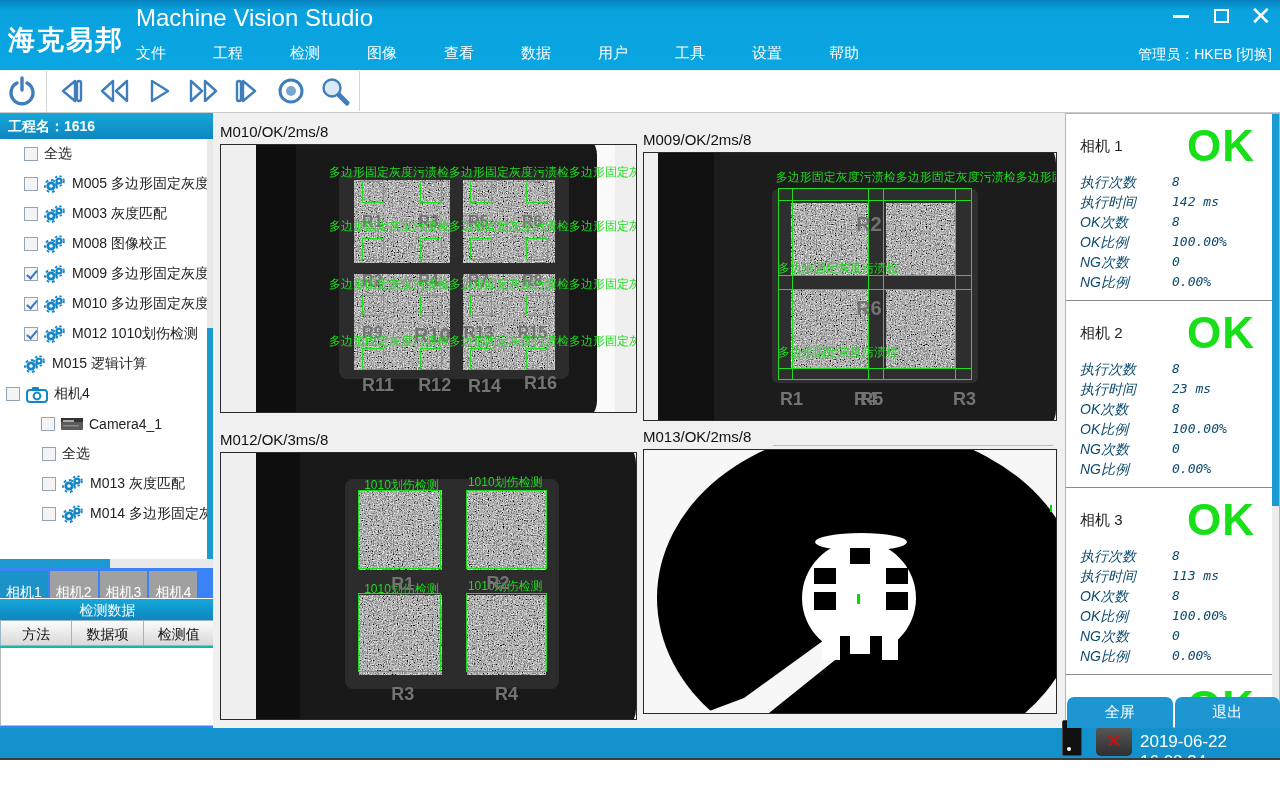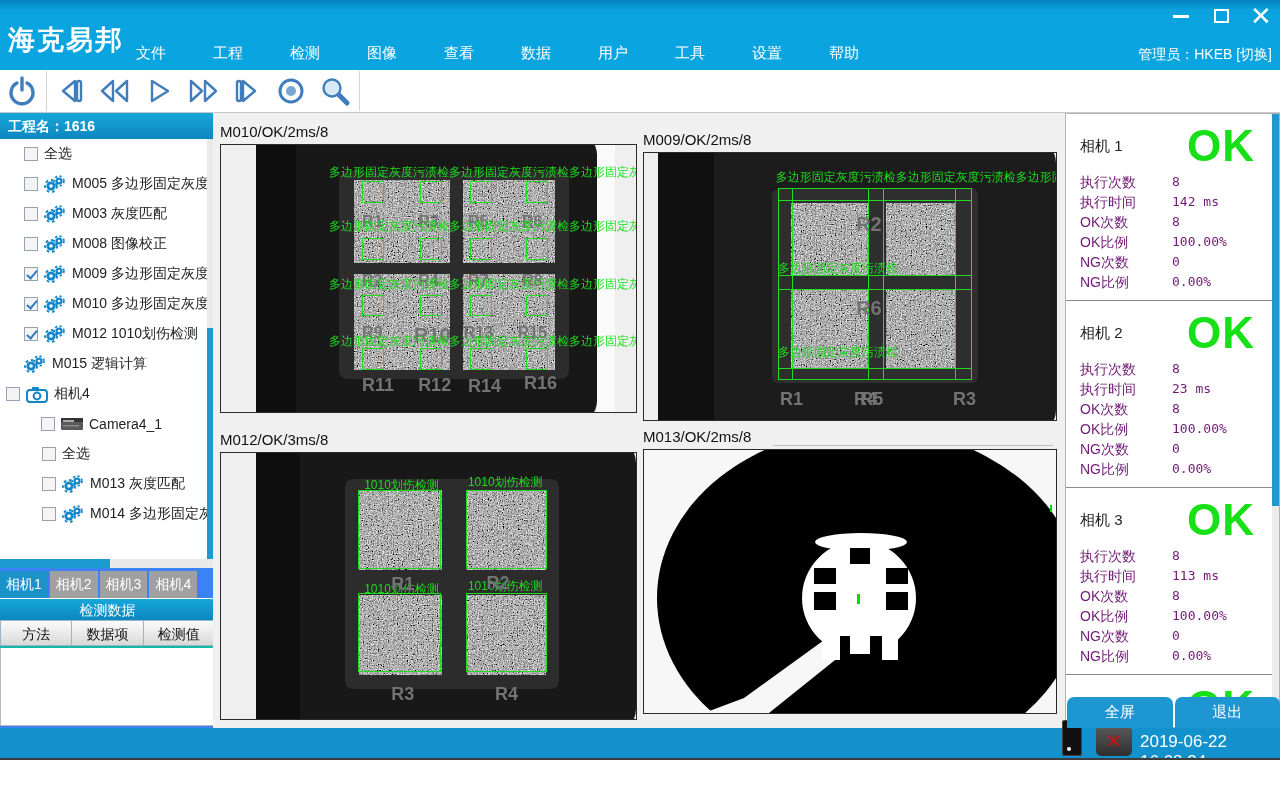--- a/index.html
+++ b/index.html
@@ -32,21 +32,21 @@
   .tree { position:relative; height:420px; overflow:hidden; background:#fff; border-right:1px solid #cfcfcf; }
   .tree-item { display:flex; align-items:center; height:30px; font-size:14px; color:#222; white-space:nowrap; overflow:hidden; cursor:pointer; }
   .cb { width:14px; height:14px; border:1px solid #93a5b4; background:#f4f4f4; margin-right:6px; flex:0 0 14px; position:relative; }
   .cb.checked::after { content:""; position:absolute; left:4px; top:0px; width:4px; height:9px; border:solid #3b79c0; border-width:0 2px 2px 0; transform:rotate(40deg); }
   .tree-icon { margin-right:6px; flex:0 0 auto; display:flex; }
   .vscroll { position:absolute; right:0; top:0; width:7px; height:420px; background:#e9e9e9; }
   .vscroll .thumb { position:absolute; left:0; width:7px; background:#1b9ad2; }
   .hscroll { height:9px; background:#e9e9e9; position:relative; border-right:1px solid #cfcfcf; }
   .hscroll .thumb { position:absolute; left:0; top:0; height:9px; width:110px; background:#1b9ad2; }
   .cam-tabs { display:flex; height:27px; margin-top:3px; gap:2px; }
-  .cam-tab { padding:0 6px; height:27px; line-height:27px; font-size:14px; color:#fff; background:#a0a0a0; cursor:pointer; }
+  .cam-tab { padding:8px 6px; height:27px; line-height:27px; font-size:14px; color:#fff; background:#a0a0a0; cursor:pointer; }
   .cam-tab.active { background:#1b93c8; }
   .dp-header { height:22px; background:linear-gradient(180deg,#16a7d9,#0d86c0); color:#fff; font-size:14px; text-align:center; line-height:22px; border-top:1px solid #fff; }
   .dtable-head { display:flex; height:28px; border-bottom:2px solid #14b8a6; }
   .dtable-head .cell { flex:1; border:1px solid #9ab4c8; border-left:none; background:linear-gradient(180deg,#fbfbfb,#d9d9d9); font-size:14px; color:#111; text-align:center; line-height:26px; }
   .dtable-head .cell:first-child { border-left:1px solid #9ab4c8; }
   .dtable-body { height:78px; background:#fff; border:1px solid #b9b9b9; border-top:none; }
 
   
   .main { position:absolute; left:213px; top:113px; width:852px; height:615px; background:#f0f0f0; }
   .view { position:absolute; }
@@ -62,21 +62,21 @@
   .m013-underline { position:absolute; left:130px; top:17px; width:280px; height:1px; background:#bdbdbd; }
 
   
   .stats-panel { position:absolute; left:1065px; top:113px; width:215px; height:615px; background:#fff; border:1px solid #b3b3b3; overflow:hidden; }
   .stats-scroll { position:absolute; right:0; top:0; width:7px; height:100%; background:#ececec; }
   .stats-scroll .thumb { position:absolute; top:0; width:7px; height:64%; background:#1b9ad2; }
   .cam-group { padding:10px 10px 6px 14px; border-bottom:1px solid #8a8a8a; }
   .cam-head { display:flex; align-items:center; justify-content:space-between; margin-bottom:6px; }
   .cam-name { font-size:15px; color:#222; }
   .cam-status { font-size:44px; font-weight:bold; color:#18e018; line-height:44px; margin-right:14px; letter-spacing:1px; }
-  .stat-row { display:flex; height:20px; font-size:14px; color:#701a75; }
+  .stat-row { display:flex; height:20px; font-size:14px; color:#0c4a6e;font-style:italic; }
   .stat-label { width:92px; }
   .stat-value { font-family:"DejaVu Sans Mono",monospace; font-size:13px; }
 
   
   .panel-btns { position:absolute; left:1067px; top:697px; width:213px; display:flex; gap:2px; z-index:5; }
   .panel-btn { flex:1; height:31px; background:#1e96d2; color:#fff; font-size:15px; border:none; border-radius:7px 7px 0 0; cursor:pointer; font-family:inherit; }
   .statusbar { position:absolute; left:0; top:728px; width:1280px; height:30px; background:#1391cc; z-index:4; }
   .tray-pc { position:absolute; left:1062px; top:-8px; width:20px; height:36px; background:#111; border:1px solid #444; border-radius:2px; }
   .tray-pc::after { content:""; position:absolute; left:4px; bottom:4px; width:4px; height:4px; background:#fff; border-radius:50%; }
   .tray-net { position:absolute; left:1096px; top:-2px; width:36px; height:30px; background:linear-gradient(180deg,#5a5a5a,#2e2e2e); border-radius:5px; display:flex; align-items:center; justify-content:center; color:#c11; font-size:20px; font-weight:bold; }
@@ -91,20 +91,21 @@
       <feTurbulence type="fractalNoise" baseFrequency="0.8" numOctaves="2" seed="3"></feTurbulence>
       <feColorMatrix type="matrix" values="0.85 0.85 0.85 0 -0.85  0.85 0.85 0.85 0 -0.85  0.85 0.85 0.85 0 -0.85  0 0 0 0 1"></feColorMatrix>
     </filter>
   </defs>
 </svg>
 
 <div class="window">
 
   <div class="titlebar">
     <div class="logo">海克易邦</div>
+    <div class="app-title">Machine Vision Studio</div>
     <div class="win-controls">
       <div class="wc wc-min">
           <i></i>
         </div>
       <div class="wc wc-max">
           <i></i>
         </div>
       <div class="wc wc-close">✕</div>
     </div>
     <div class="menu-row" id="menu-row">

